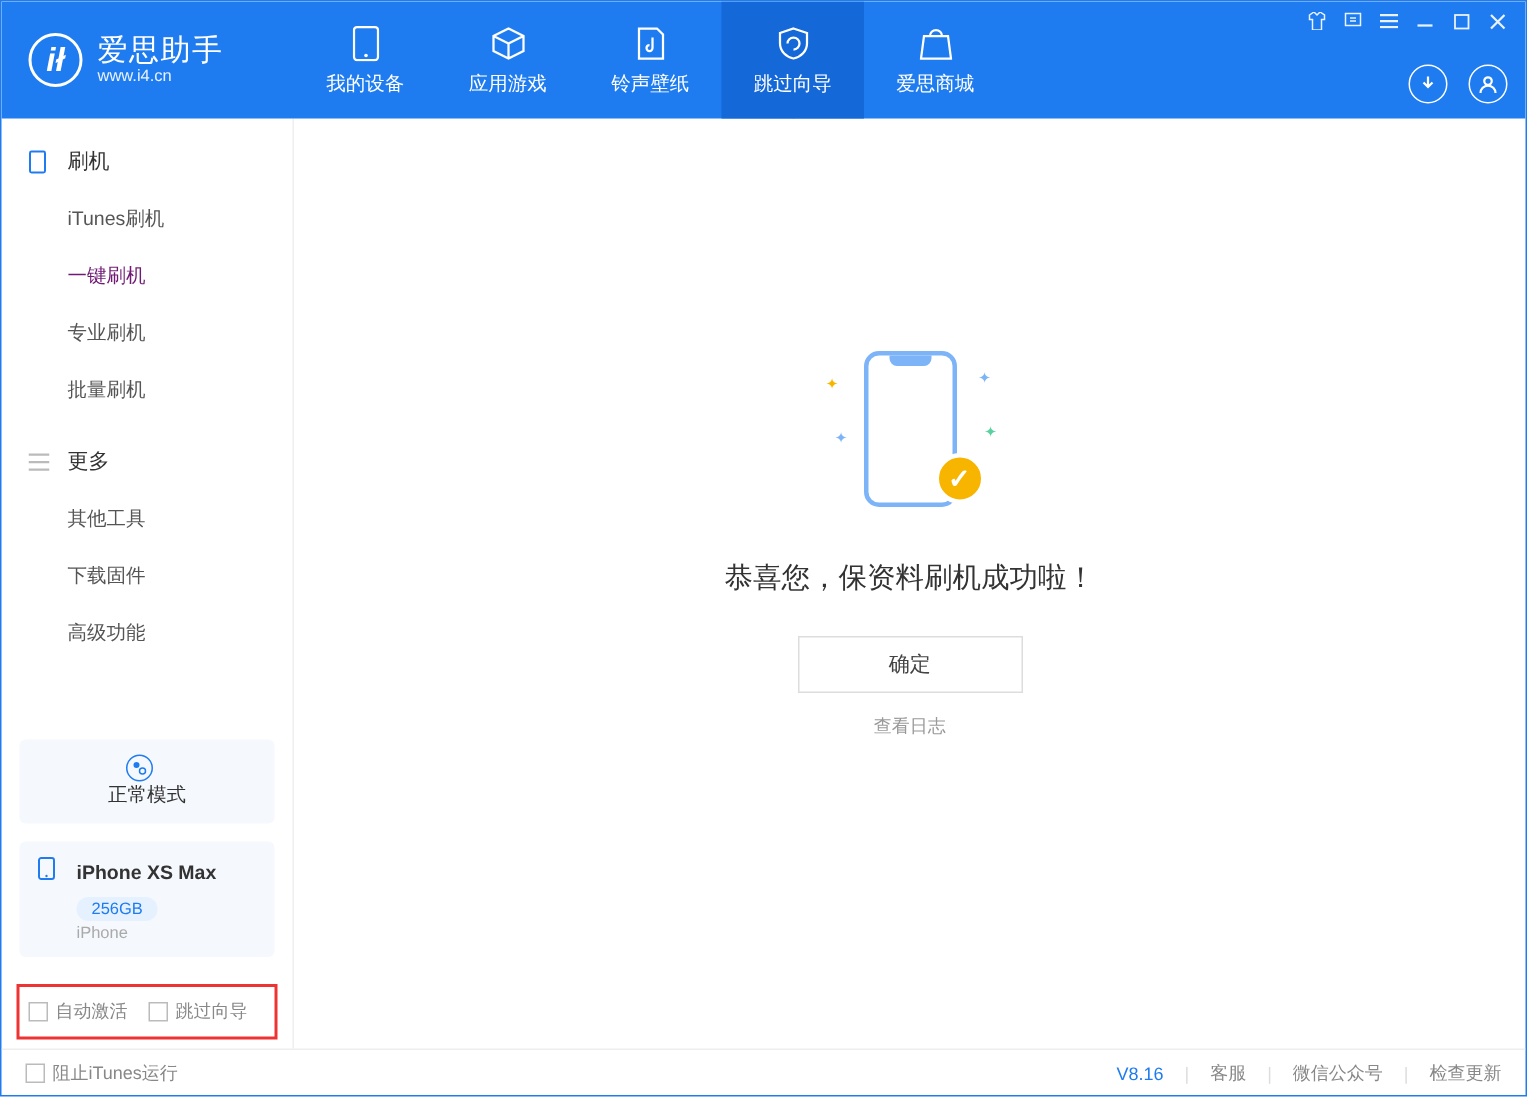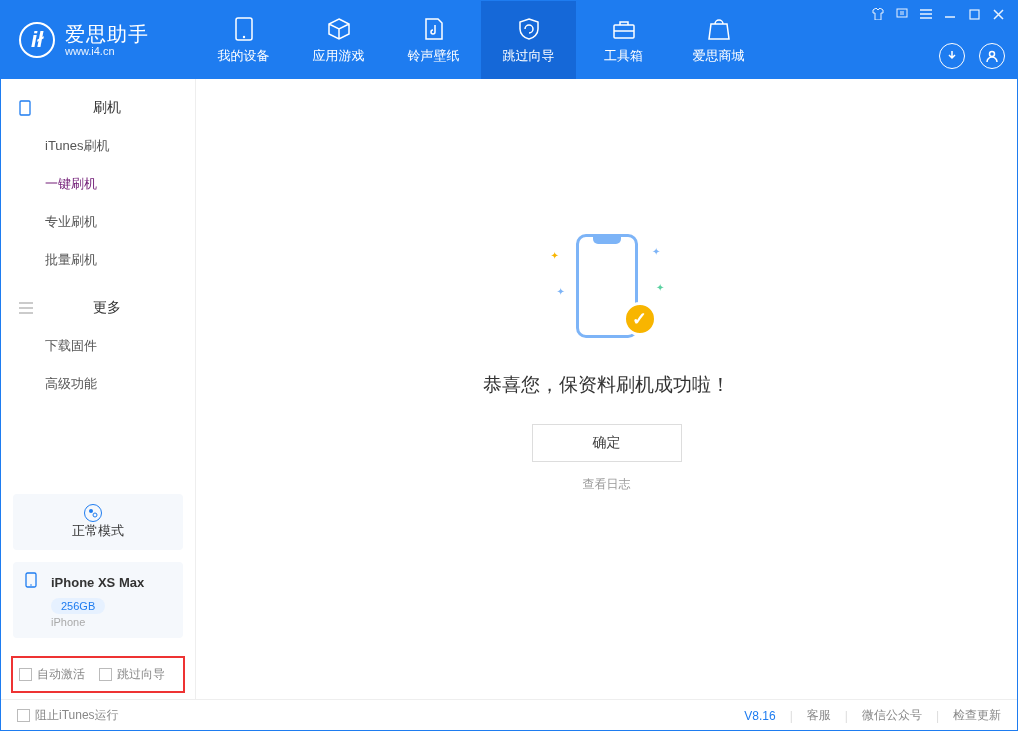--- a/index.html
+++ b/index.html
@@ -21,21 +21,21 @@
 .header-right { position: absolute; right: 12px; top: 0; height: 100%; display: flex; flex-direction: column; justify-content: space-between; align-items: flex-end; padding: 6px 0 10px; }
 .window-controls { display: flex; gap: 10px; }
 .window-controls span { width: 14px; height: 14px; display: flex; align-items: center; justify-content: center; cursor: pointer; opacity: .9; }
 .header-actions { display: flex; gap: 14px; }
 .header-actions span { width: 26px; height: 26px; border: 1.5px solid #fff; border-radius: 50%; display: flex; align-items: center; justify-content: center; cursor: pointer; }
 
 .body-area { display: flex; height: 620px; }
 .sidebar { width: 195px; border-right: 1px solid #eee; display: flex; flex-direction: column; }
 .sidebar-main { flex: 1; overflow: auto; padding-top: 10px; }
 .sidebar-group { margin-bottom: 10px; }
-.group-header { display: flex; padding: 10px 18px; font-size: 14px; color: #333; font-weight: 500; gap: 48px; }
+.group-header { display: flex; padding: 10px 18px; font-size: 14px; color: #333; font-weight: 500; }
 .group-header .g-icon { width: 16px; margin-right: 10px; color: #1e7cf0; display: flex; align-items: center; }
 .sidebar-item { padding: 10px 18px 10px 44px; font-size: 13px; color: #555; cursor: pointer; }
 .sidebar-item.active { color: #701a75; }
 
 .mode-card, .device-card { margin: 6px 12px; background: #f5f8fc; border-radius: 4px; padding: 10px 12px; flex-direction: column; }
 .mode-card { display: flex; align-items: center; font-size: 13px; color: #333; }
 .mode-icon { width: 18px; height: 18px; border: 1.5px solid #1e7cf0; border-radius: 50%; margin-right: 10px; display: flex; align-items: center; justify-content: center; }
 .mode-icon svg { } 
 .device-card .dc-row { display: flex; align-items: center; }
 .device-name { font-size: 13px; font-weight: bold; color: #333; }
@@ -105,29 +105,20 @@
       <span>铃声壁纸</span>
     </div>
     <div class="nav-tab active">
       <span class="nav-tab-icon">
           <svg width="24" height="24" viewBox="0 0 24 24">
             <path d="M12 2 L21 5 L21 12 C21 17 17 21 12 22 C7 21 3 17 3 12 L3 5 Z" fill="none" stroke="#fff" stroke-width="1.5"></path>
             <path d="M8 12 A4 4 0 1 1 12 16" fill="none" stroke="#fff" stroke-width="1.5"></path>
           </svg>
         </span>
       <span>跳过向导</span>
-    </div>
-    <div class="nav-tab">
-      <span class="nav-tab-icon">
-          <svg width="24" height="22" viewBox="0 0 24 22">
-            <rect x="2" y="7" width="20" height="13" rx="1" fill="none" stroke="#fff" stroke-width="1.5"></rect>
-            <path d="M8 7 L8 4 L16 4 L16 7 M2 13 L22 13" fill="none" stroke="#fff" stroke-width="1.5"></path>
-          </svg>
-        </span>
-      <span>工具箱</span>
     </div>
     <div class="nav-tab">
       <span class="nav-tab-icon">
           <svg width="22" height="24" viewBox="0 0 22 24">
             <path d="M3 7 L19 7 L21 22 L1 22 Z M7 7 A4 4 0 0 1 15 7" fill="none" stroke="#fff" stroke-width="1.5"></path>
           </svg>
         </span>
       <span>爱思商城</span>
     </div>
   </div>
@@ -200,20 +191,21 @@
       </div>
       <div class="sidebar-group">
         <div class="group-header">
           <span class="g-icon" style="color:#bbb">
               <svg width="14" height="12" viewBox="0 0 14 12">
                 <path d="M0 1 L14 1 M0 6 L14 6 M0 11 L14 11" stroke="#bbb" stroke-width="1.5"></path>
               </svg>
             </span>
           <span>更多</span>
         </div>
+        <div class="sidebar-item">其他工具</div>
         <div class="sidebar-item">下载固件</div>
         <div class="sidebar-item">高级功能</div>
       </div>
     </div>
 
     <div class="mode-card">
       <span class="mode-icon">
           <svg width="10" height="10" viewBox="0 0 10 10">
             <circle cx="3" cy="3" r="2" fill="#1e7cf0"></circle>
             <circle cx="7" cy="7" r="2" fill="none" stroke="#1e7cf0" stroke-width="1"></circle>

